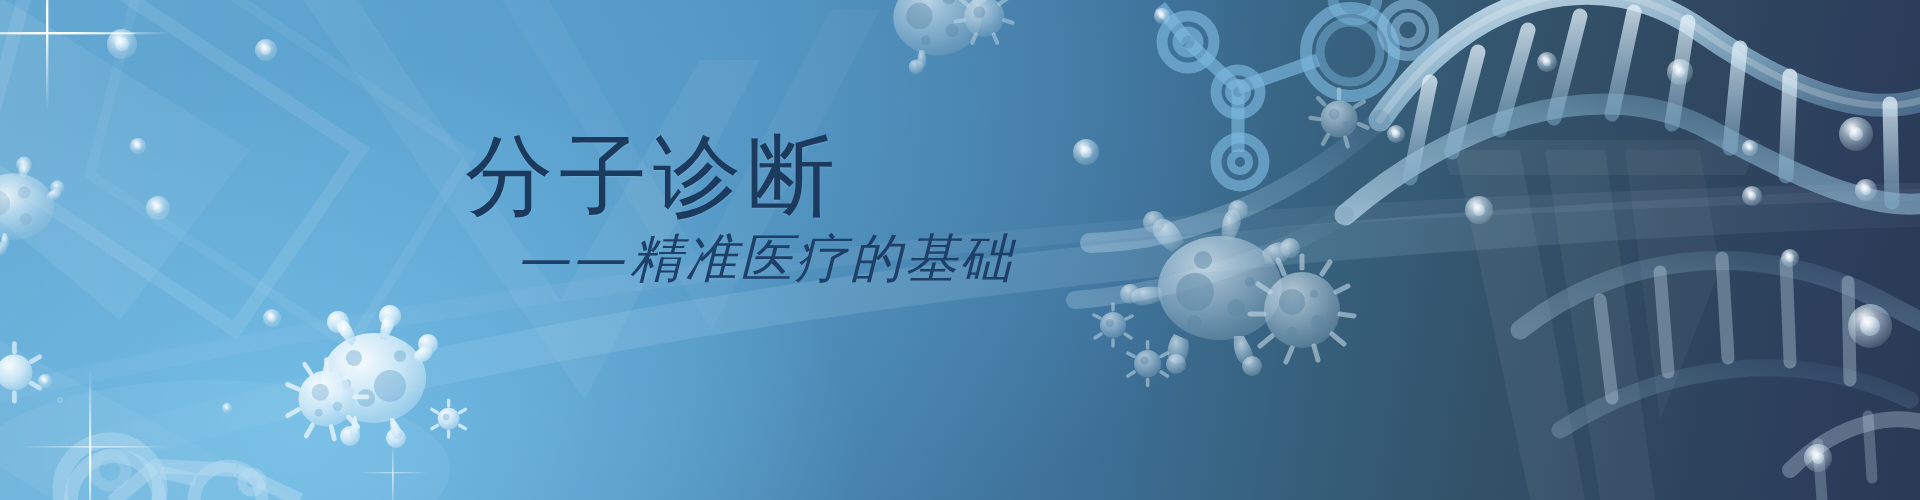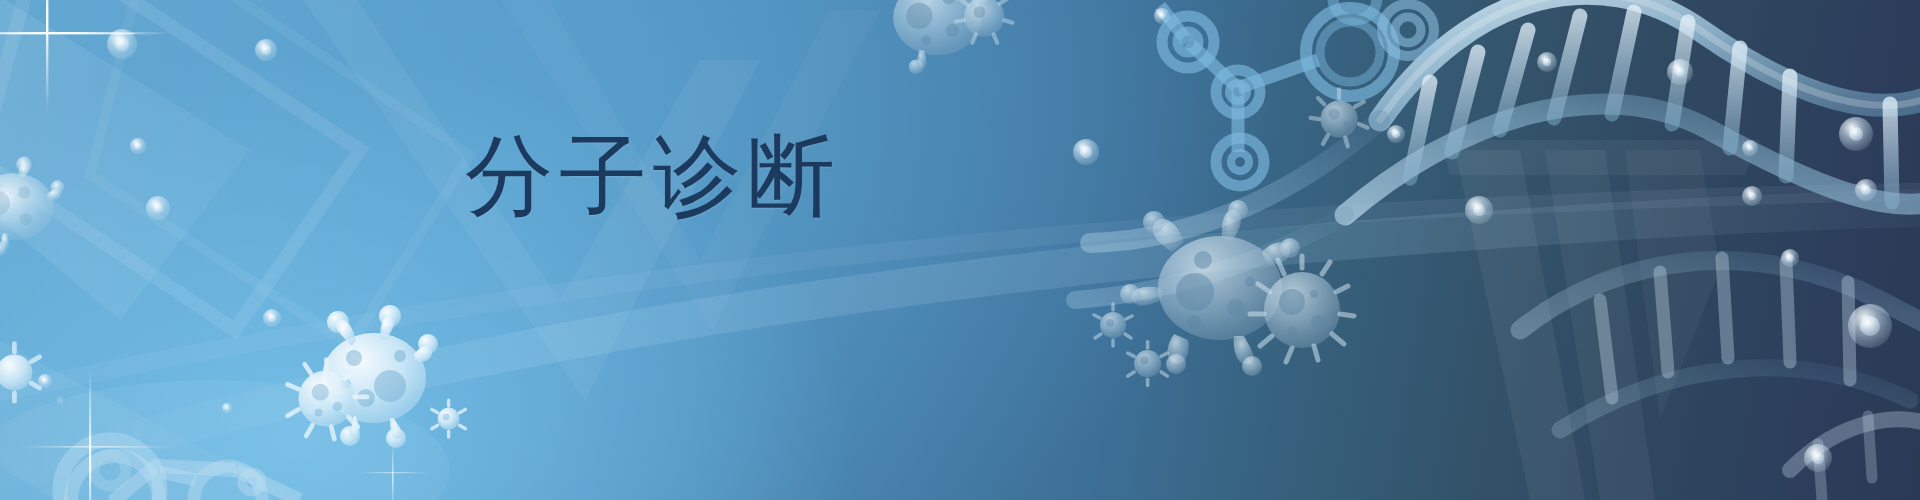--- a/index.html
+++ b/index.html
@@ -567,15 +567,16 @@
         <rect x="392" y="442" width="1.6" height="70" fill="url(#sparkV)" opacity="0.65"></rect>
         <rect x="358" y="472" width="70" height="1.2" fill="url(#sparkH)" opacity="0.5"></rect>
       </g>
 
       <ellipse cx="210" cy="470" rx="240" ry="90" fill="#bde3f7" opacity="0.10"></ellipse>
     </svg>
   </div>
 
   <div class="title-block">
     <div class="main-title">分子诊断</div>
+    <div class="sub-title">——精准医疗的基础</div>
   </div>
 
 </div>
 
 </body></html>

